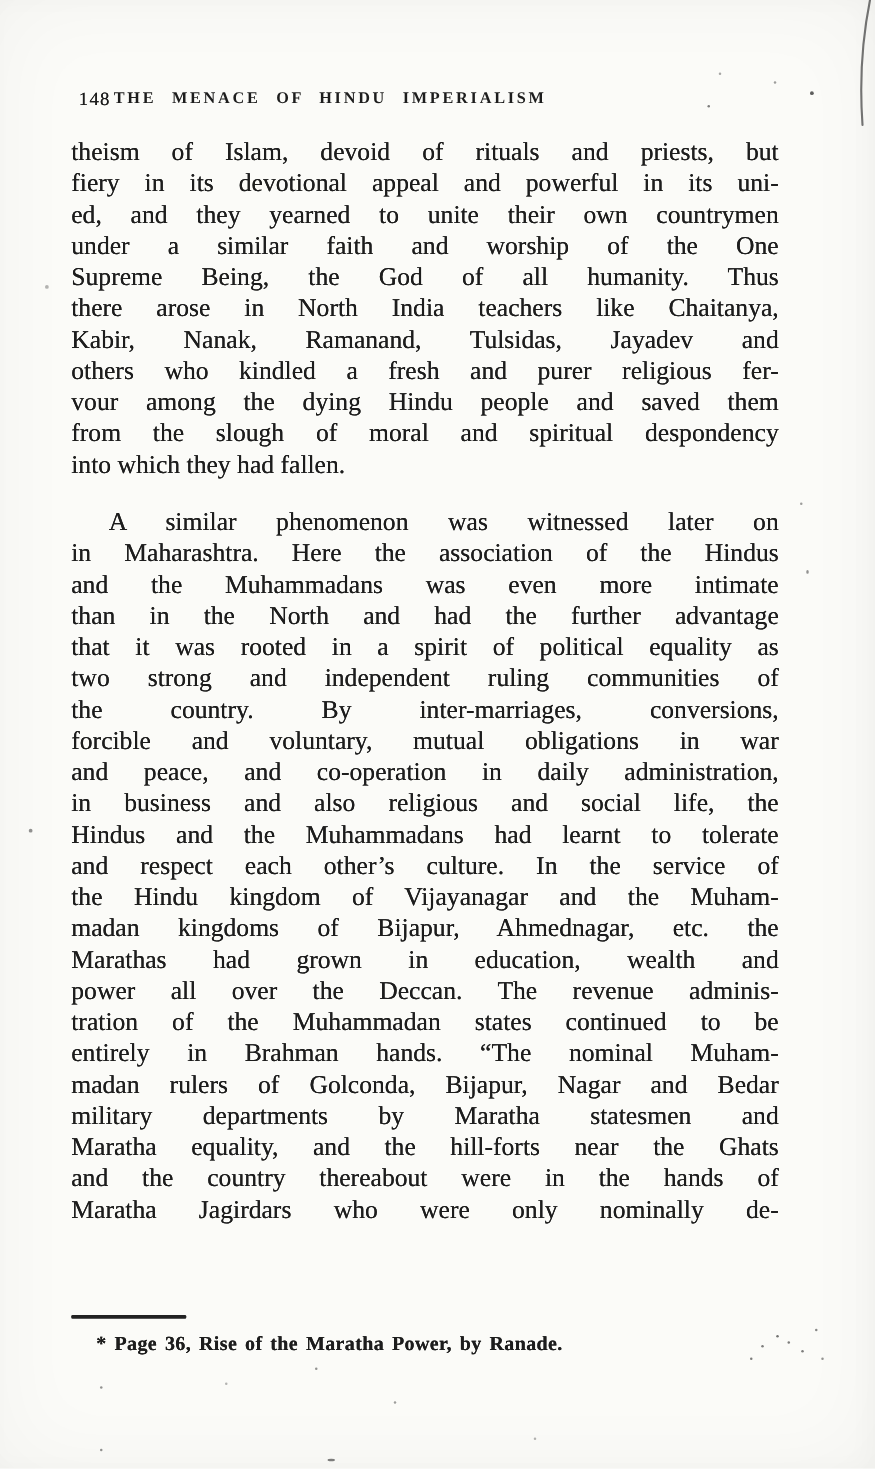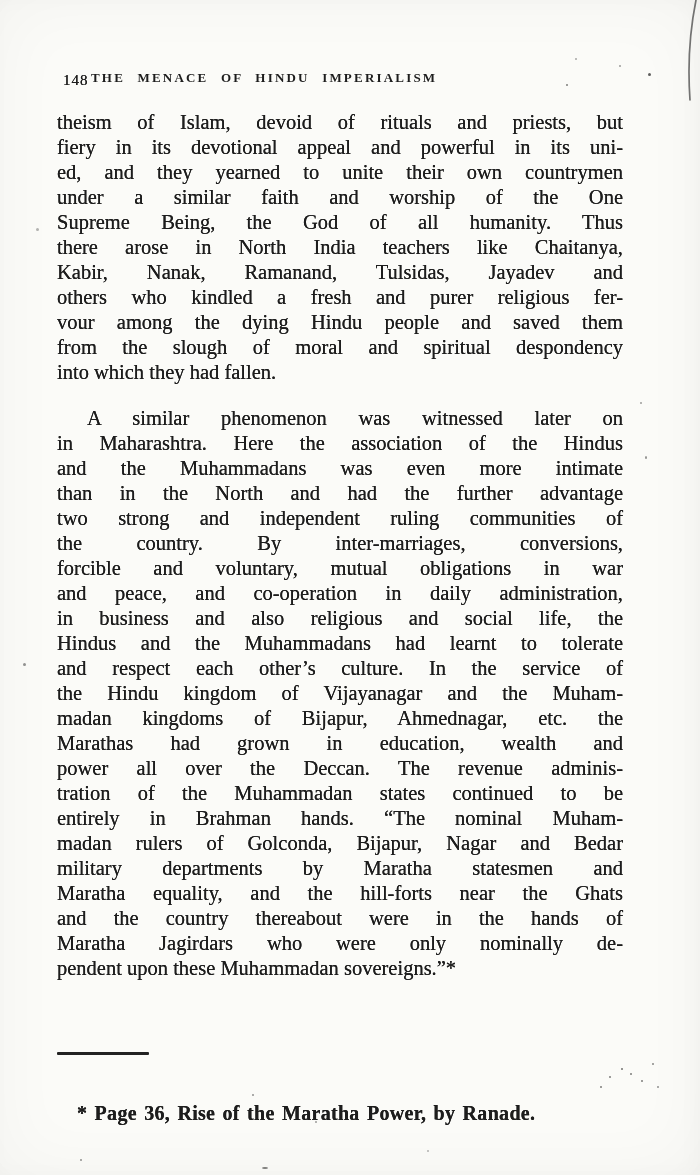--- a/index.html
+++ b/index.html
@@ -33,23 +33,23 @@
     overflow:visible; white-space:nowrap; 
   }
   .line { white-space:normal; }
   .line.last { text-align-last:left; -moz-text-align-last:left; }
   .line.indent { text-indent:30px; }
   .footnote-rule {
     position:absolute; left:57px; top:1052px; width:92px; height:3px;
     background:#222; border-radius:1px;
   }
   .footnote {
-    position:absolute; left:57px; top:1101px; width:566px;
+    position:absolute; left:57px; top:1064px; width:566px;
     padding-left:20px; box-sizing:border-box;
-    font-size:20px; font-weight:bold; line-height:24px;
+    font-size:16px; font-weight:bold; line-height:24px;
     letter-spacing:0.3px; word-spacing:2px;
     text-shadow:0 0 0.3px currentColor;
   }
   .speck { position:absolute; background:#2a2a2a; border-radius:50%; }
   .edge-curve { position:absolute; left:676px; top:0; }
 </style>
 </head>
 <body>
 
 <div class="page">
@@ -75,39 +75,39 @@
         <div class="line">others who kindled a fresh and purer religious fer-</div>
         <div class="line">vour among the dying Hindu people and saved them</div>
         <div class="line">from the slough of moral and spiritual despondency</div>
         <div class="line last">into which they had fallen.</div>
       </div>
     <div class="para">
         <div class="line indent">A similar phenomenon was witnessed later on</div>
         <div class="line">in Maharashtra. Here the association of the Hindus</div>
         <div class="line">and the Muhammadans was even more intimate</div>
         <div class="line">than in the North and had the further advantage</div>
+        <div class="line">that it was rooted in a spirit of political equality as</div>
         <div class="line">two strong and independent ruling communities of</div>
         <div class="line">the country. By inter-marriages, conversions,</div>
         <div class="line">forcible and voluntary, mutual obligations in war</div>
         <div class="line">and peace, and co-operation in daily administration,</div>
         <div class="line">in business and also religious and social life, the</div>
         <div class="line">Hindus and the Muhammadans had learnt to tolerate</div>
         <div class="line">and respect each other’s culture. In the service of</div>
         <div class="line">the Hindu kingdom of Vijayanagar and the Muham-</div>
         <div class="line">madan kingdoms of Bijapur, Ahmednagar, etc. the</div>
         <div class="line">Marathas had grown in education, wealth and</div>
         <div class="line">power all over the Deccan. The revenue adminis-</div>
         <div class="line">tration of the Muhammadan states continued to be</div>
         <div class="line">entirely in Brahman hands. “The nominal Muham-</div>
         <div class="line">madan rulers of Golconda, Bijapur, Nagar and Bedar</div>
         <div class="line">military departments by Maratha statesmen and</div>
         <div class="line">Maratha equality, and the hill-forts near the Ghats</div>
         <div class="line">and the country thereabout were in the hands of</div>
         <div class="line">Maratha Jagirdars who were only nominally de-</div>
-        <div class="line last">pendent upon these Muhammadan sovereigns.”*</div>
       </div>
   </div>
 
   <div class="footnote-rule"></div>
   <div class="footnote">* Page 36, Rise of the Maratha Power, by Ranade.</div>
 
 <div class="speck" style="left: 648px; top: 73px; width: 3px; height: 3px; opacity: 0.75;"></div>
     <div class="speck" style="left: 566px; top: 84px; width: 2px; height: 2px; opacity: 0.6;"></div>
     <div class="speck" style="left: 619px; top: 65px; width: 2px; height: 2px; opacity: 0.45;"></div>
     <div class="speck" style="left: 575px; top: 58px; width: 2px; height: 2px; opacity: 0.4;"></div>

